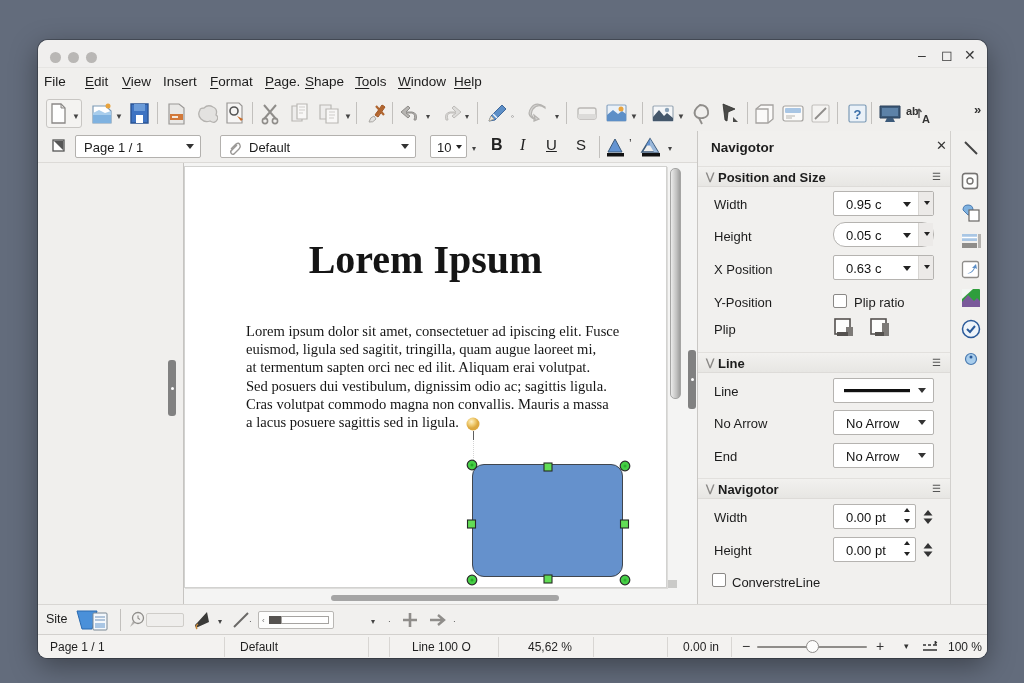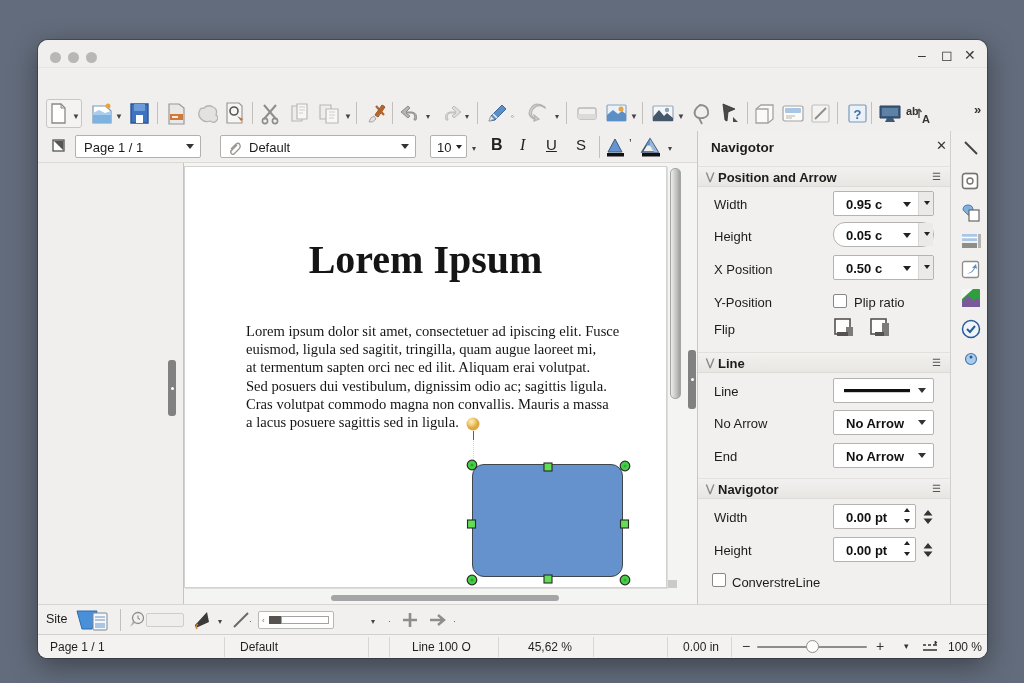--- a/index.html
+++ b/index.html
@@ -38,36 +38,48 @@
   #statusbar { position:absolute; left:0; top:594px; width:100%; height:24px; background:#f3f2f0; border-top:1px solid #d2d0cd; font-size:12px; color:#1f1f1f; }
   #statusbar span { position:absolute; top:5px; }
   .ssep { position:absolute; top:2px; width:1px; height:20px; background:#d8d6d3; }
   
   .sb-head { position:absolute; left:0; width:253px; height:21px; background:linear-gradient(#f2f1ef,#e7e6e3); border-top:1px solid #e2e0dd; border-bottom:1px solid #dddbd8; }
   .sb-head b { position:absolute; left:20px; top:3px; font-size:13px; color:#1c1c1c; }
   .sb-head .chev { position:absolute; left:8px; top:4px; color:#8a8886; font-size:10px; font-weight:bold; }
   .sb-head .ham { position:absolute; right:10px; top:4px; color:#555; font-size:10px; }
   .sb-label { position:absolute; left:16px; font-size:13px; color:#1c1c1c; }
   .sb-box { position:absolute; left:135px; width:101px; height:25px; background:#fff; border:1px solid #b5b3b0; border-radius:2px; font-size:13px; color:#111; }
-  .sb-box .txt { position:absolute; left:12px; top:5px;font-weight:bold; }
+  .sb-box .txt { position:absolute; left:12px; top:5px; }
   .sb-box .a1 { position:absolute; left:69px; top:10px; width:0; height:0; border-left:4.5px solid transparent; border-right:4.5px solid transparent; border-top:5.5px solid #222; }
   .sb-box .strip { position:absolute; right:0; top:0; width:15px; height:23px; background:#eceae8; border-left:1px solid #d8d6d3; }
   .sb-box .a2 { position:absolute; right:3px; top:9px; width:0; height:0; border-left:3.5px solid transparent; border-right:3.5px solid transparent; border-top:4.5px solid #222; }
   .cb { position:absolute; width:14px; height:14px; background:#fff; border:1px solid #8a8886; border-radius:2px; }
 </style>
 </head>
 <body>
 <div id="win">
   <div id="titlebar">
     <div class="tl" style="left:12px;"></div>
     <div class="tl" style="left:30px;"></div>
     <div class="tl" style="left:48px;"></div>
     <div class="wbtn" style="left:880px;">–</div>
     <div class="wbtn" style="left:903px;">◻</div>
     <div class="wbtn" style="left:926px;">✕</div>
+  </div>
+  <div id="menubar">
+    <span style="left:6px;">File</span>
+    <span style="left:47px;"><u>E</u>dit</span>
+    <span style="left:84px;"><u>V</u>iew</span>
+    <span style="left:125px;">Insert</span>
+    <span style="left:172px;"><u>F</u>ormat</span>
+    <span style="left:227px;"><u>P</u>age.</span>
+    <span style="left:267px;"><u>S</u>hape</span>
+    <span style="left:317px;"><u>To</u>ols</span>
+    <span style="left:360px;"><u>W</u>indow</span>
+    <span style="left:416px;"><u>He</u>lp</span>
   </div>
   <div id="toolbar1">
     <div style="position:absolute;left:8px;top:3px;width:36px;height:29px;border:1px solid #c8c6c3;border-radius:3px;background:#f4f3f1;"></div>
     <svg class="i" style="left:11px;" width="20" height="24">
         <path d="M3 2 h9 l4 4 v15 h-13 z" fill="#fefefe" stroke="#8a8886" stroke-width="1.3"></path>
         <path d="M12 2 l4 4 h-4 z" fill="#dcdad7" stroke="#8a8886" stroke-width="1"></path>
       </svg>
     <div class="tdrop" style="left:34px;">▼</div>
     <svg class="i" style="left:53px;" width="22" height="24">
         <path d="M2 4 h13 l5 5 v12 h-18 z" fill="#fff" stroke="#7b99b5" stroke-width="1.2"></path>
@@ -279,48 +291,48 @@
       <div style="position:absolute;left:147px;top:432px;width:228px;height:6px;background:#a5a5a5;border-radius:3px;"></div>
       <div style="position:absolute;left:484px;top:417px;width:9px;height:8px;background:#cacac8;"></div>
     </div>
     <div style="position:absolute;left:650px;top:187px;width:8px;height:59px;background:#818181;border-radius:3px;"></div>
     <div style="position:absolute;left:653px;top:215px;width:3px;height:3px;background:#fff;border-radius:50%;"></div>
     <div id="sidebar">
       <div style="position:absolute;left:13px;top:9px;font-size:13.5px;font-weight:bold;color:#1c1c1c;">Navigotor</div>
       <div style="position:absolute;left:238px;top:7px;font-size:13px;color:#333;">✕</div>
       <div class="sb-head" style="top:35px;">
           <span class="chev">⋁</span>
-          <b>Position and Arrow</b>
+          <b>Position and Size</b>
           <span class="ham">☰</span>
         </div>
       <div class="sb-label" style="top:66px;">Width</div>
       <div class="sb-box" style="top:60px;">
           <span class="txt">0.95 c</span>
           <span class="a1"></span>
           <span class="strip"></span>
           <span class="a2"></span>
         </div>
       <div class="sb-label" style="top:98px;">Height</div>
       <div class="sb-box" style="top:91px;border-radius:12px;">
           <span class="txt">0.05 c</span>
           <span class="a1"></span>
           <span class="strip"></span>
           <span class="a2"></span>
         </div>
       <div class="sb-label" style="top:131px;">X Position</div>
       <div class="sb-box" style="top:124px;">
-          <span class="txt">0.50 c</span>
+          <span class="txt">0.63 c</span>
           <span class="a1"></span>
           <span class="strip"></span>
           <span class="a2"></span>
         </div>
       <div class="sb-label" style="top:164px;">Y-Position</div>
       <div class="cb" style="left:135px;top:163px;"></div>
       <div class="sb-label" style="left:156px;top:164px;">Plip ratio</div>
-      <div class="sb-label" style="top:191px;">Flip</div>
+      <div class="sb-label" style="top:191px;">Plip</div>
       <svg style="position:absolute;left:135px;top:186px;" width="22" height="22">
           <rect x="2" y="2" width="15" height="15" fill="#fdfdfc" stroke="#55524f" stroke-width="1.6"></rect>
           <rect x="13" y="10" width="7" height="9" fill="#7d7a77"></rect>
           <rect x="4" y="15" width="11" height="4" fill="#55524f"></rect>
         </svg>
       <svg style="position:absolute;left:171px;top:186px;" width="22" height="22">
           <rect x="2" y="2" width="15" height="15" fill="#fdfdfc" stroke="#55524f" stroke-width="1.6"></rect>
           <rect x="13" y="6" width="7" height="13" fill="#7d7a77"></rect>
           <rect x="6" y="15" width="9" height="4" fill="#55524f"></rect>
         </svg>

